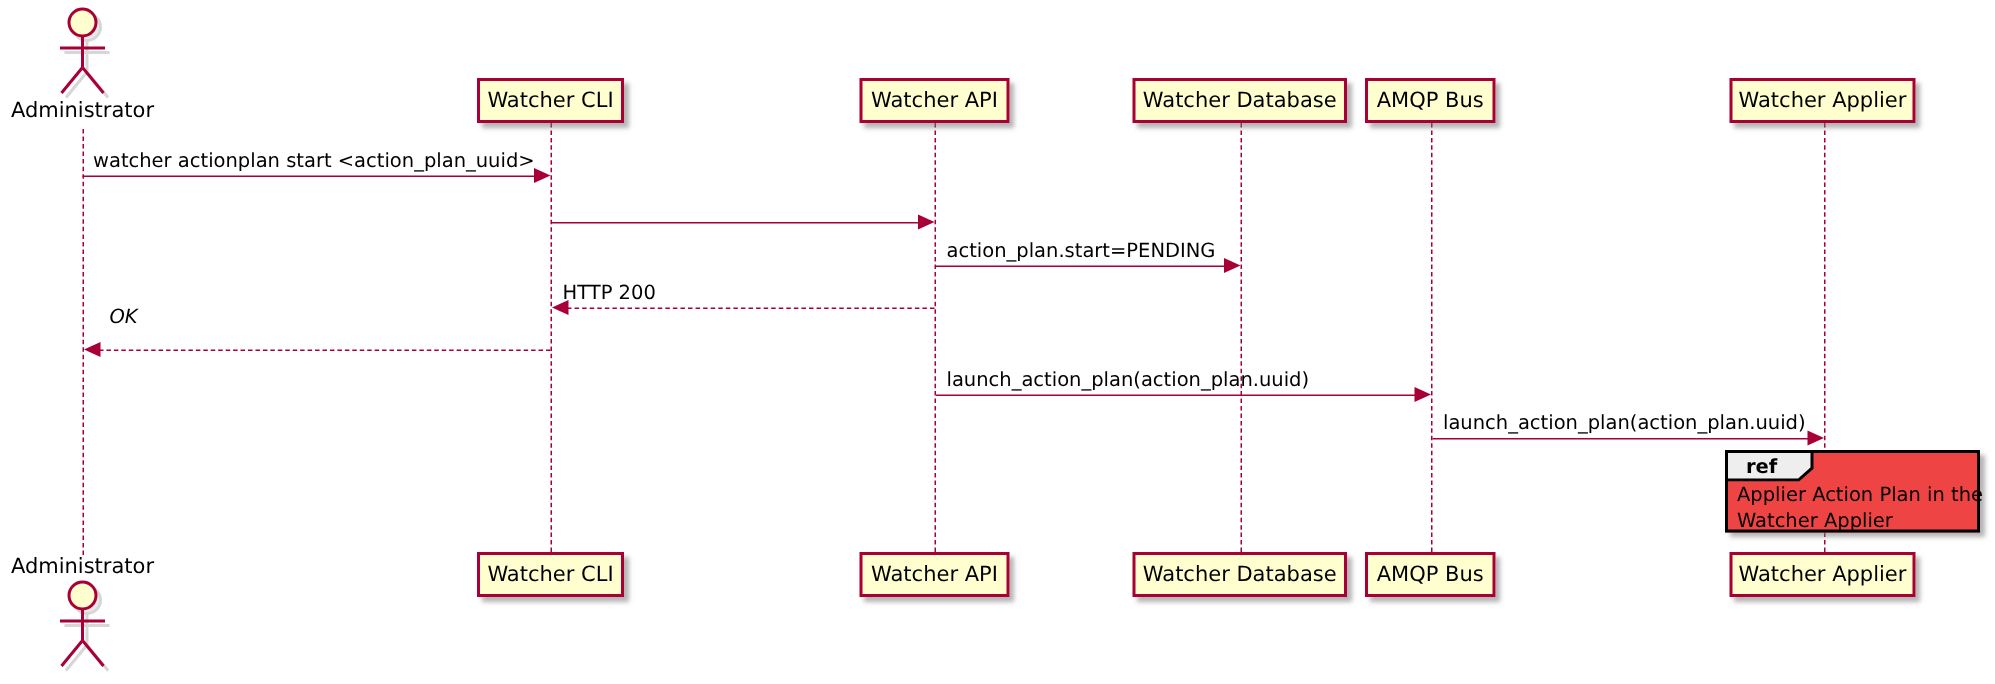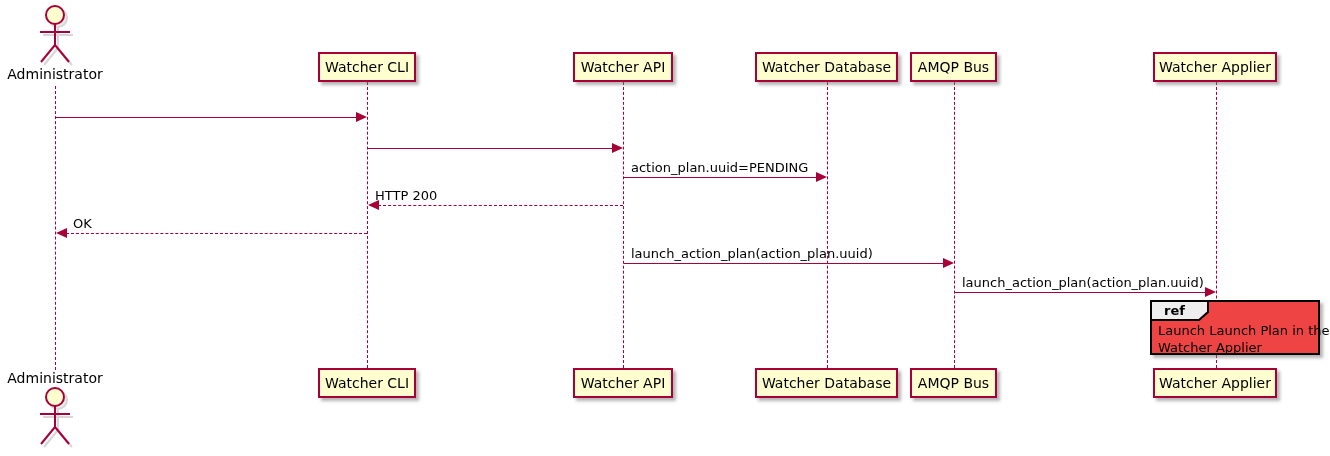--- a/index.html
+++ b/index.html
@@ -82,53 +82,54 @@
   <div class="lifeline" style="left:827px; top:82px; height:286px;"></div>
   <div class="lifeline" style="left:954px; top:82px; height:286px;"></div>
   <div class="lifeline" style="left:1216px; top:82px; height:286px;"></div>
 
   <div class="pbox" style="left:318px; top:52px; width:98px;">Watcher CLI</div>
   <div class="pbox" style="left:573px; top:52px; width:100px;">Watcher API</div>
   <div class="pbox" style="left:755px; top:52px; width:143px;">Watcher Database</div>
   <div class="pbox" style="left:910px; top:52px; width:87px;">AMQP Bus</div>
   <div class="pbox" style="left:1153px; top:52px; width:124px;">Watcher Applier</div>
 
+  <div class="mlabel" style="left:62px; top:100px;">watcher actionplan start &lt;action_plan_uuid&gt;</div>
   <div class="mline" style="left:55px; top:117px; width:302px;"></div>
   <div class="ahead right" style="left:356px; top:112px;"></div>
 
   <div class="mline" style="left:368px; top:148px; width:245px;"></div>
   <div class="ahead right" style="left:612px; top:143px;"></div>
 
-  <div class="mlabel" style="left:631px; top:160px;">action_plan.uuid=PENDING</div>
+  <div class="mlabel" style="left:631px; top:160px;">action_plan.start=PENDING</div>
   <div class="mline" style="left:624px; top:177px; width:193px;"></div>
   <div class="ahead right" style="left:816px; top:172px;"></div>
 
   <div class="mlabel" style="left:375px; top:188px;">HTTP 200</div>
   <div class="mline dashed" style="left:378px; top:205px; width:245px;"></div>
   <div class="ahead left" style="left:368px; top:200px;"></div>
 
-  <div class="mlabel" style="left:73px; top:216px;">OK</div>
+  <div class="mlabel" style="left:73px; top:204px;font-style:italic;">OK</div>
   <div class="mline dashed" style="left:66px; top:233px; width:301px;"></div>
   <div class="ahead left" style="left:56px; top:228px;"></div>
 
   <div class="mlabel" style="left:631px; top:246px;">launch_action_plan(action_plan.uuid)</div>
   <div class="mline" style="left:624px; top:263px; width:320px;"></div>
   <div class="ahead right" style="left:943px; top:258px;"></div>
 
   <div class="mlabel" style="left:962px; top:275px;">launch_action_plan(action_plan.uuid)</div>
   <div class="mline" style="left:955px; top:292px; width:251px;"></div>
   <div class="ahead right" style="left:1205px; top:287px;"></div>
 
   <div class="refbox" style="left:1150px; top:300px; width:170px; height:55px;">
     <svg width="62" height="21" viewBox="0 0 62 21" style="position:absolute; left:-2px; top:-2px;">
       <path d="M1,1 H58 V12 L49,20 H1 Z" fill="#EEEEEE" stroke="#000000" stroke-width="2"></path>
       <text x="14" y="15" font-size="13" font-weight="bold" fill="#000000">ref</text>
     </svg>
     <div class="refbody">
-      <div>Launch Launch Plan in the</div>
+      <div>Applier Action Plan in the</div>
       <div>Watcher Applier</div>
     </div>
   </div>
 
   <div class="pbox" style="left:318px; top:368px; width:98px;">Watcher CLI</div>
   <div class="pbox" style="left:573px; top:368px; width:100px;">Watcher API</div>
   <div class="pbox" style="left:755px; top:368px; width:143px;">Watcher Database</div>
   <div class="pbox" style="left:910px; top:368px; width:87px;">AMQP Bus</div>
   <div class="pbox" style="left:1153px; top:368px; width:124px;">Watcher Applier</div>
 

